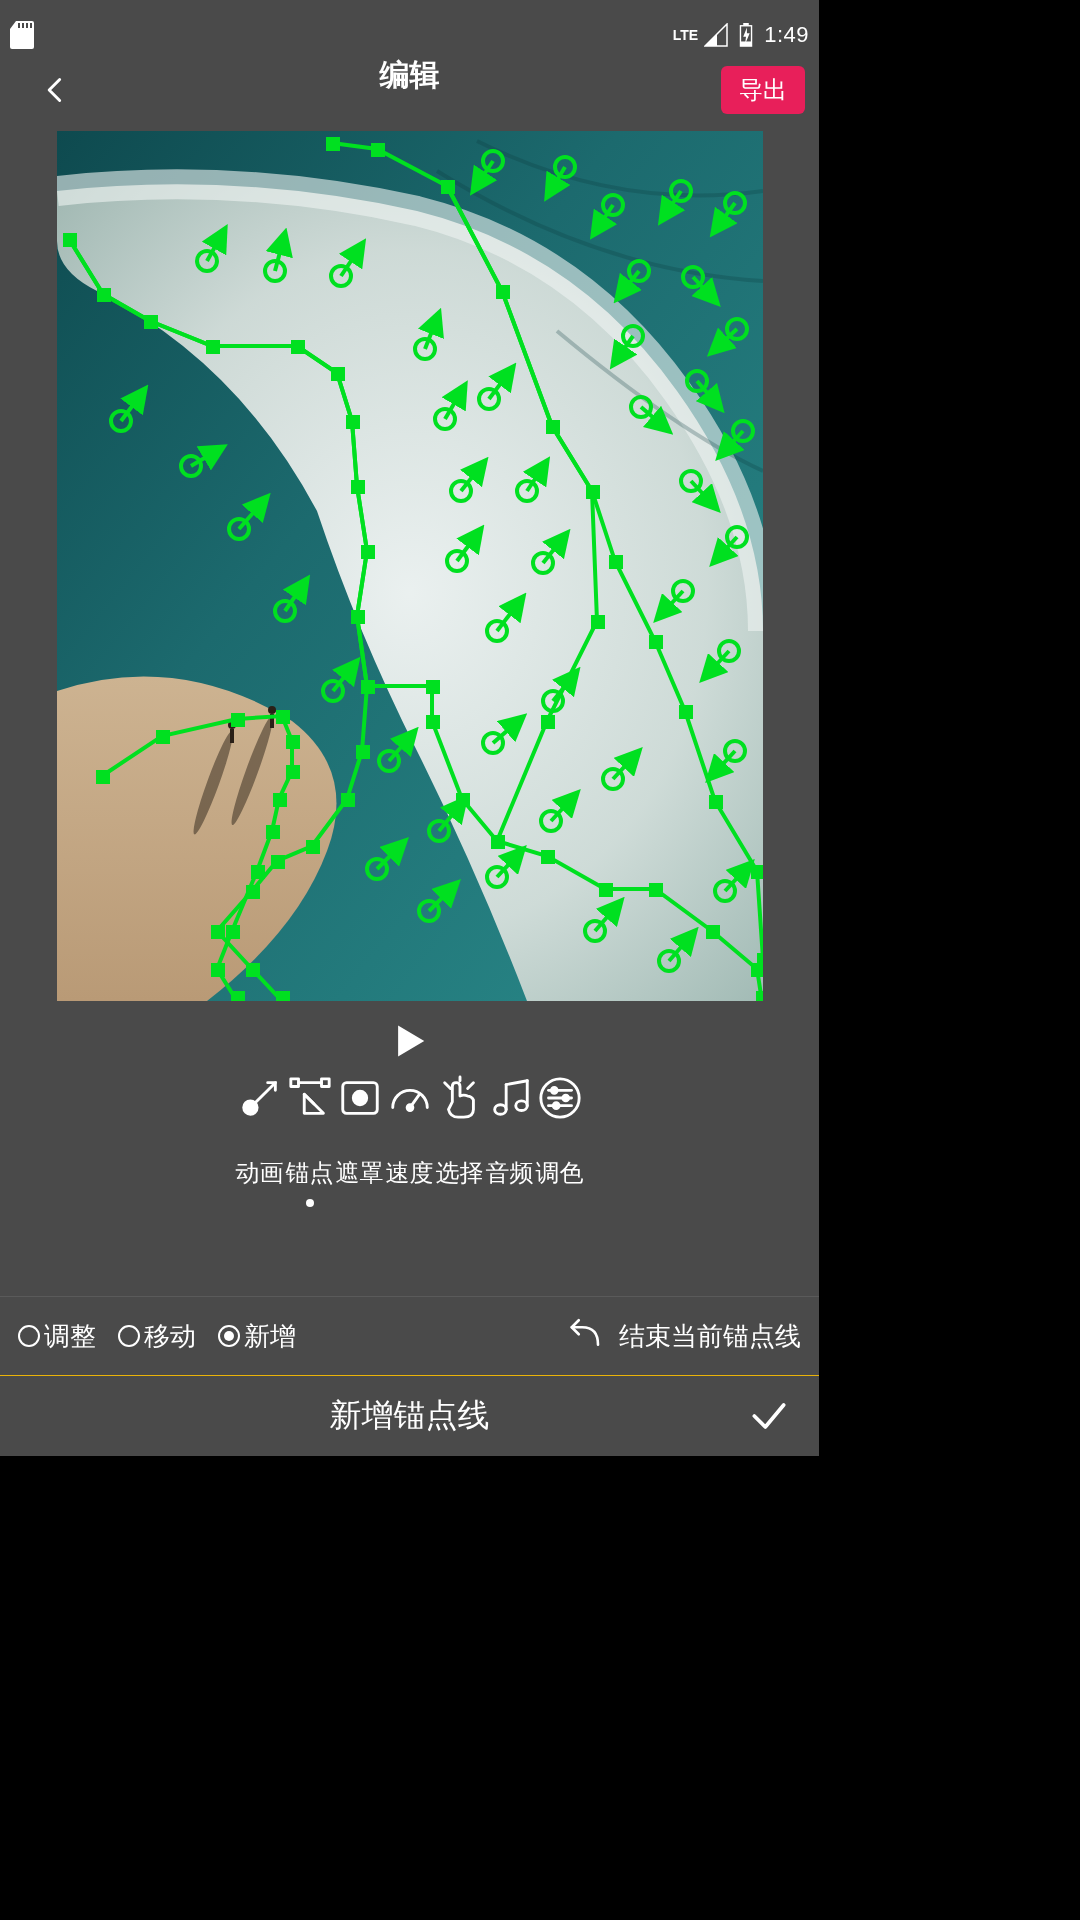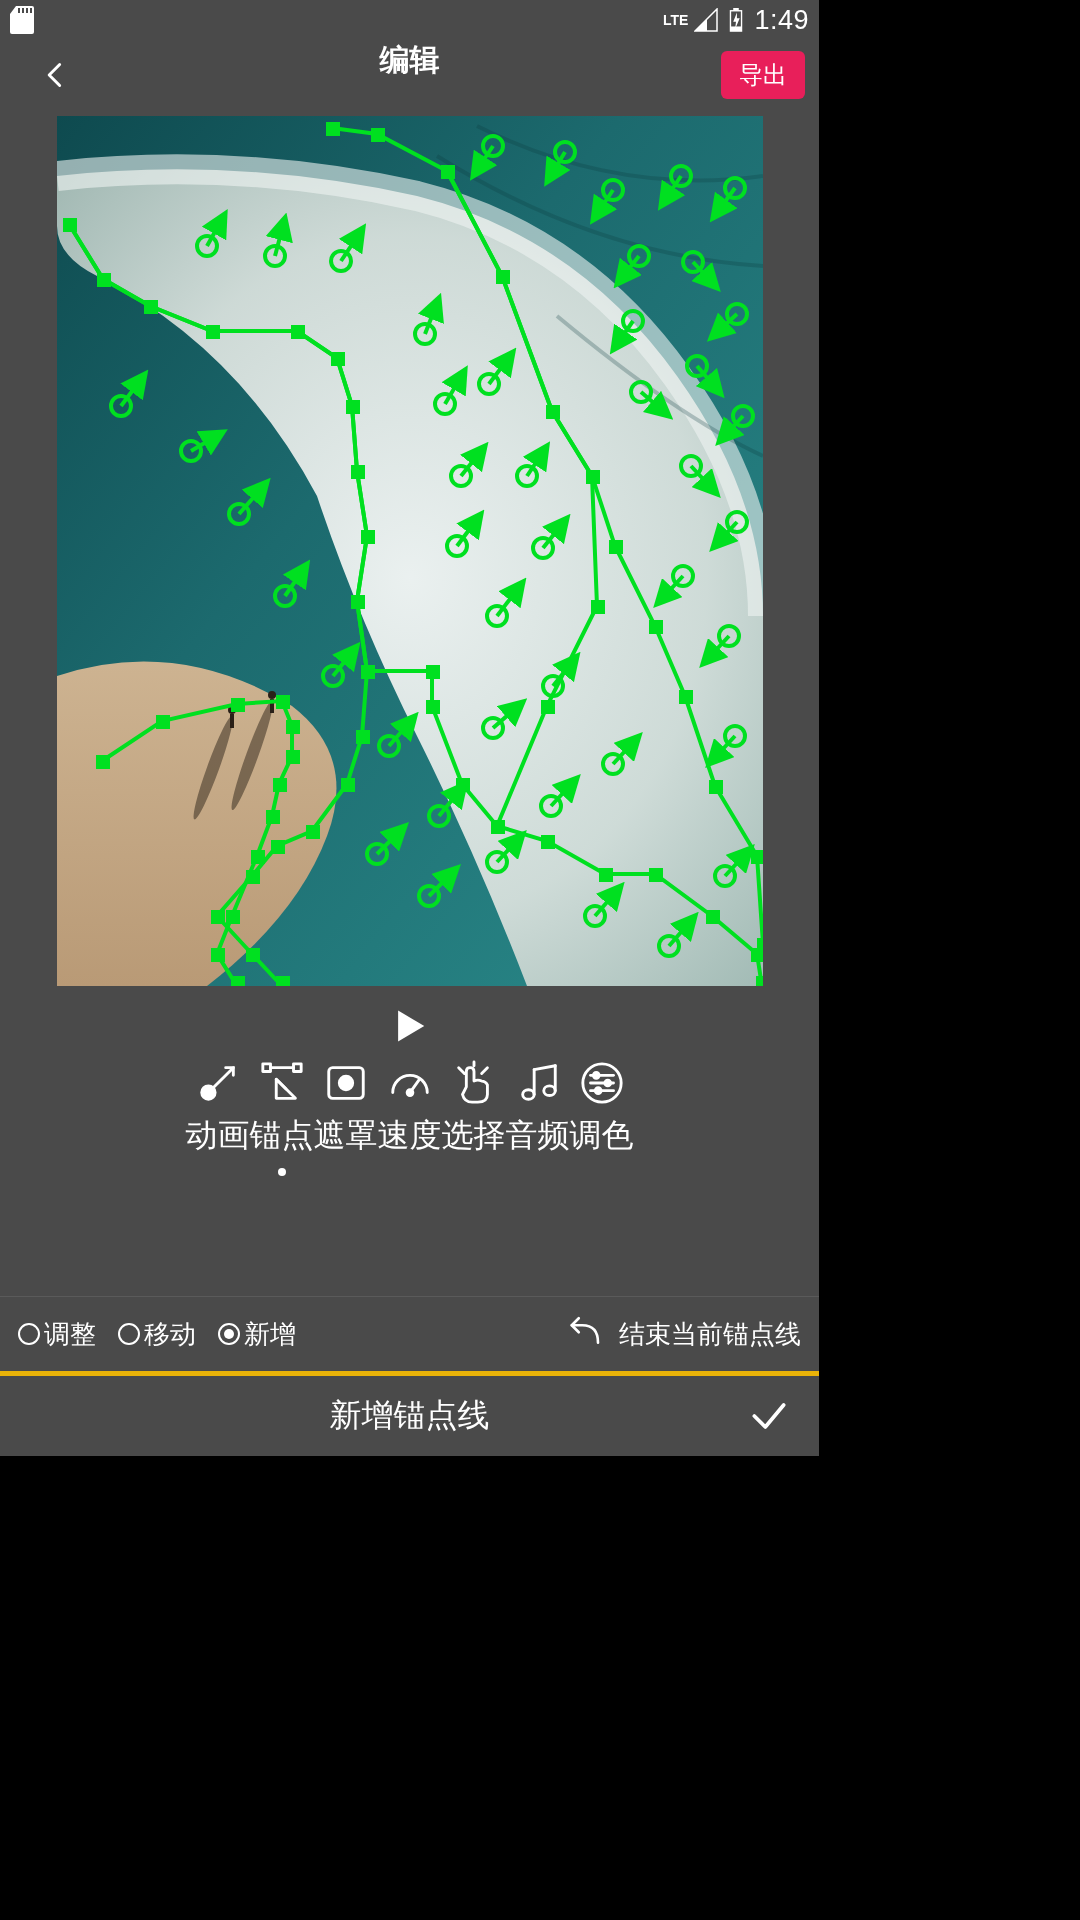--- a/index.html
+++ b/index.html
@@ -1,39 +1,39 @@
 <!DOCTYPE html>
 <html><head>
 <meta charset="utf-8">
 <style>
   * { margin: 0; padding: 0; box-sizing: border-box; }
   html, body { width: 819px; height: 1456px; background: #000; font-family: -apple-system, "Helvetica Neue", Arial, sans-serif; color: #fff; overflow: hidden; }
   .screen { width: 819px; height: 1456px; background: #4a4a4a; display: flex; flex-direction: column; }
-  .status-bar { height: 40px; display: flex; align-items: center; padding: 3px 10px; justify-content: space-between; background: #4a4a4a; }
+  .status-bar { height: 40px; display: flex; align-items: center; padding: 3px 10px; justify-content: space-between; background: #4a4a4a; margin-top: 15px; }
   .status-left { display: flex; align-items: center; gap: 6px; }
   .status-right { display: flex; align-items: center; gap: 6px; }
   .sd-icon { width: 24px; height: 28px; }
-  .status-right .clock { font-size: 27px; font-weight: 500; letter-spacing: 0.5px; }
+  .status-right .clock { font-size: 22px; font-weight: 500; letter-spacing: 0.5px; }
   .lte-icon { font-size: 14px; font-weight: 700; line-height: 1; }
   .signal-icon, .battery-icon { width: 24px; height: 24px; }
   .app-header { height: 70px; display: flex; justify-content: center; position: relative; padding: 0 14px; }
   .app-header .back { position: absolute; left: 40px; top: 50%; transform: translateY(-50%); width: 30px; height: 30px; display:flex; align-items:center; justify-content:center;}
   .app-header .title { font-size: 30px; font-weight: 600; }
   .export-btn { position: absolute; right: 14px; top: 50%; transform: translateY(-50%); background: #e81f5a; color: #fff; font-size: 24px; padding: 8px 18px; border-radius: 6px; border: none; }
   .canvas-area { flex: 1; display: flex; flex-direction: column; align-items: center; padding: 6px 0 0 0; }
   .canvas { width: 706px; height: 870px; position: relative; overflow: hidden; }
   .wave-bg { position: absolute; inset: 0; }
   .overlay-svg { position: absolute; inset: 0; }
   .play-btn { width: 819px; height: 56px; display: flex; align-items: center; justify-content: center; margin-top: 12px; }
   .tools-row { height: 130px; display: flex; align-items: flex-start; justify-content: space-between; padding: 0 6px; }
   .tool { flex: 1; display: flex; flex-direction: column; align-items: center; gap: 6px; padding-top: 4px; position: relative; }
   .tool .tool-icon { width: 50px; height: 50px; display:flex; align-items:center; justify-content:center; }
-  .tool .tool-label { font-size: 32px; }
+  .tool .tool-label { font-size: 24px; margin-top: 28px; }
   .tool .dot { width: 8px; height: 8px; border-radius: 50%; background: #fff; margin-top: 4px; }
-  .sub-row { height: 80px; border-top: 1px solid #5a5a5a; border-bottom: 5px solid #eab308; display: flex; align-items: center; justify-content: space-between; padding: 0 18px; }
+  .sub-row { height: 80px; border-top: 1px solid #5a5a5a; border-bottom: 1px solid #eab308; display: flex; align-items: center; justify-content: space-between; padding: 0 18px; }
   .radio-group { display: flex; align-items: center; gap: 22px; }
   .radio-item { display: flex; align-items: center; gap: 4px; font-size: 26px; }
   .radio-outer { width: 22px; height: 22px; border: 2px solid #fff; border-radius: 50%; display:flex; align-items:center; justify-content:center; }
   .radio-inner { width: 10px; height: 10px; border-radius: 50%; background: #fff; }
   .end-line { display: flex; align-items: center; gap: 14px; font-size: 26px; justify-content: center; }
   .undo-icon { width: 42px; height: 42px; display:flex; align-items:center; justify-content:center;}
   .footer-row { height: 80px; display: flex; align-items: center; justify-content: center; position: relative; }
   .footer-row .footer-text { font-size: 32px; }
   .footer-row .check { position: absolute; right: 28px; top: 50%; transform: translateY(-50%); width: 44px; height: 44px; display:flex; align-items:center; justify-content:center;}
 </style>

